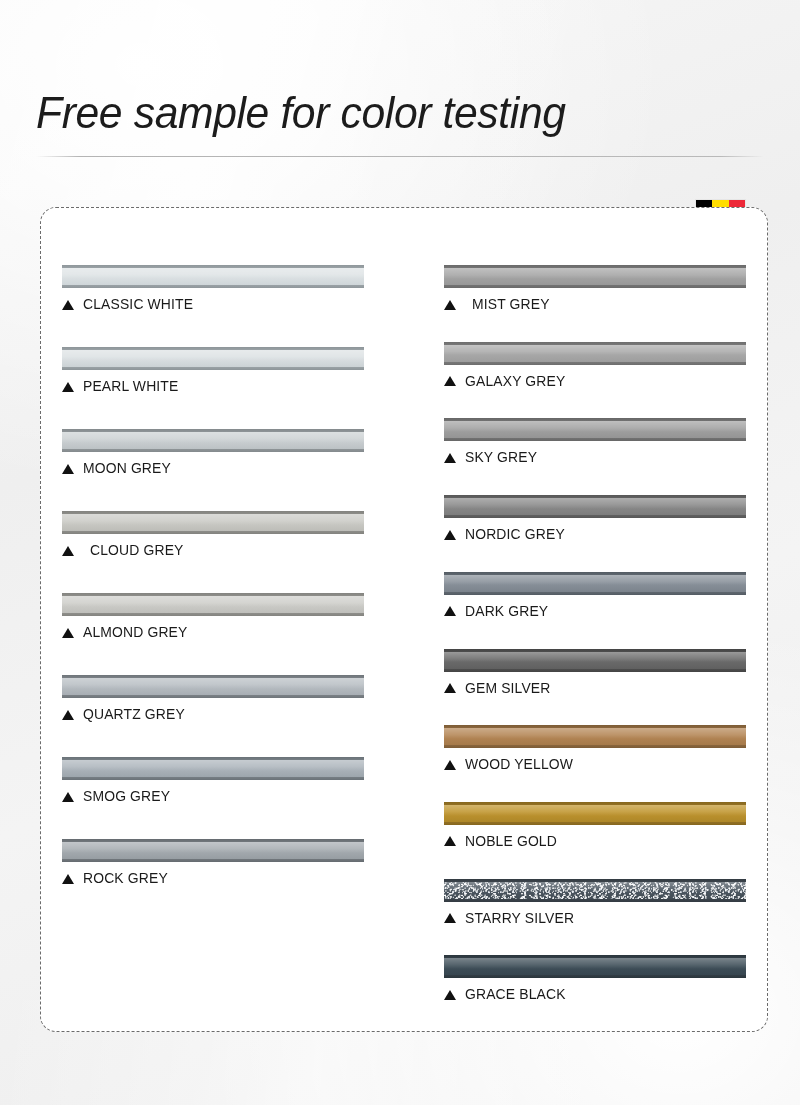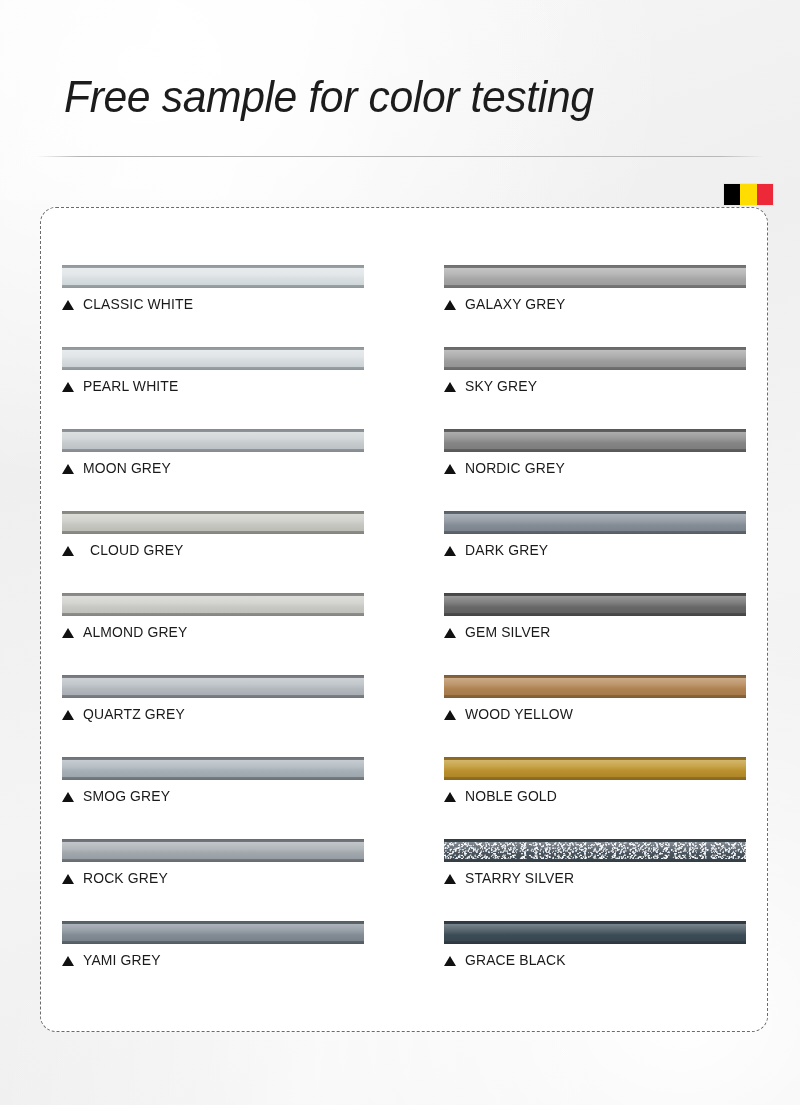--- a/index.html
+++ b/index.html
@@ -22,21 +22,21 @@
     pointer-events:none;
   }
   .sheen2{
     position:absolute;left:0;top:1000px;width:800px;height:105px;
     background:linear-gradient(95deg, rgba(255,255,255,.0) 0%, rgba(255,255,255,.55) 40%, rgba(255,255,255,.0) 80%);
     pointer-events:none;
   }
 
   
   .header{
-    position:absolute;left:0;top:72px;width:716px;height:92px;margin-left:28px;
+    position:absolute;left:0;top:88px;width:716px;height:92px;
   }
   .title{
     position:absolute;left:36px;top:0;
     font-size:44px;
     font-style:italic;
     font-weight:300;
     letter-spacing:-0.4px;
     color:#1c1c1c;
     font-family:"Liberation Sans","DejaVu Sans",sans-serif;
     transform:scaleX(.97);
@@ -259,34 +259,34 @@
           <div class="edge-top" style="background: linear-gradient(rgb(101, 107, 112), rgb(113, 119, 124));"></div>
           <div class="body" style="background: linear-gradient(rgb(168, 174, 179) 0%, rgb(168, 174, 179) 38%, rgb(151, 158, 163) 100%);"></div>
           <div class="gloss"></div>
           <div class="edge-bottom" style="background: linear-gradient(rgb(113, 119, 124), rgb(101, 107, 112));"></div>
         </div>
         <div class="label">
           <span class="tri"></span>
           <span class="label-text">ROCK GREY</span>
         </div>
       </div>
-      <div class="swatch">
-        <div class="bar">
-          <div class="edge-top" style="background: linear-gradient(rgb(83, 91, 98), rgb(94, 102, 109));"></div>
-          <div class="body" style="background: linear-gradient(rgb(138, 147, 156) 0%, rgb(138, 147, 156) 38%, rgb(121, 130, 139) 100%);"></div>
-          <div class="gloss"></div>
-          <div class="edge-bottom" style="background: linear-gradient(rgb(94, 102, 109), rgb(83, 91, 98));"></div>
-        </div>
-        <div class="label">
-          <span class="tri"></span>
-          <span class="label-text">YAMI GREY</span>
-        </div>
-      </div>
     </div>
     <div class="col">
+      <div class="swatch">
+        <div class="bar">
+          <div class="edge-top" style="background: linear-gradient(rgb(106, 106, 106), rgb(116, 116, 116));"></div>
+          <div class="body" style="background: linear-gradient(rgb(166, 166, 166) 0%, rgb(166, 166, 166) 38%, rgb(152, 152, 152) 100%);"></div>
+          <div class="gloss"></div>
+          <div class="edge-bottom" style="background: linear-gradient(rgb(116, 116, 116), rgb(106, 106, 106));"></div>
+        </div>
+        <div class="label pad">
+          <span class="tri"></span>
+          <span class="label-text">MIST GREY</span>
+        </div>
+      </div>
       <div class="swatch">
         <div class="bar">
           <div class="edge-top" style="background: linear-gradient(rgb(110, 110, 110), rgb(120, 120, 120));"></div>
           <div class="body" style="background: linear-gradient(rgb(172, 172, 172) 0%, rgb(172, 172, 172) 38%, rgb(157, 157, 157) 100%);"></div>
           <div class="gloss"></div>
           <div class="edge-bottom" style="background: linear-gradient(rgb(120, 120, 120), rgb(110, 110, 110));"></div>
         </div>
         <div class="label">
           <span class="tri"></span>
           <span class="label-text">GALAXY GREY</span>

